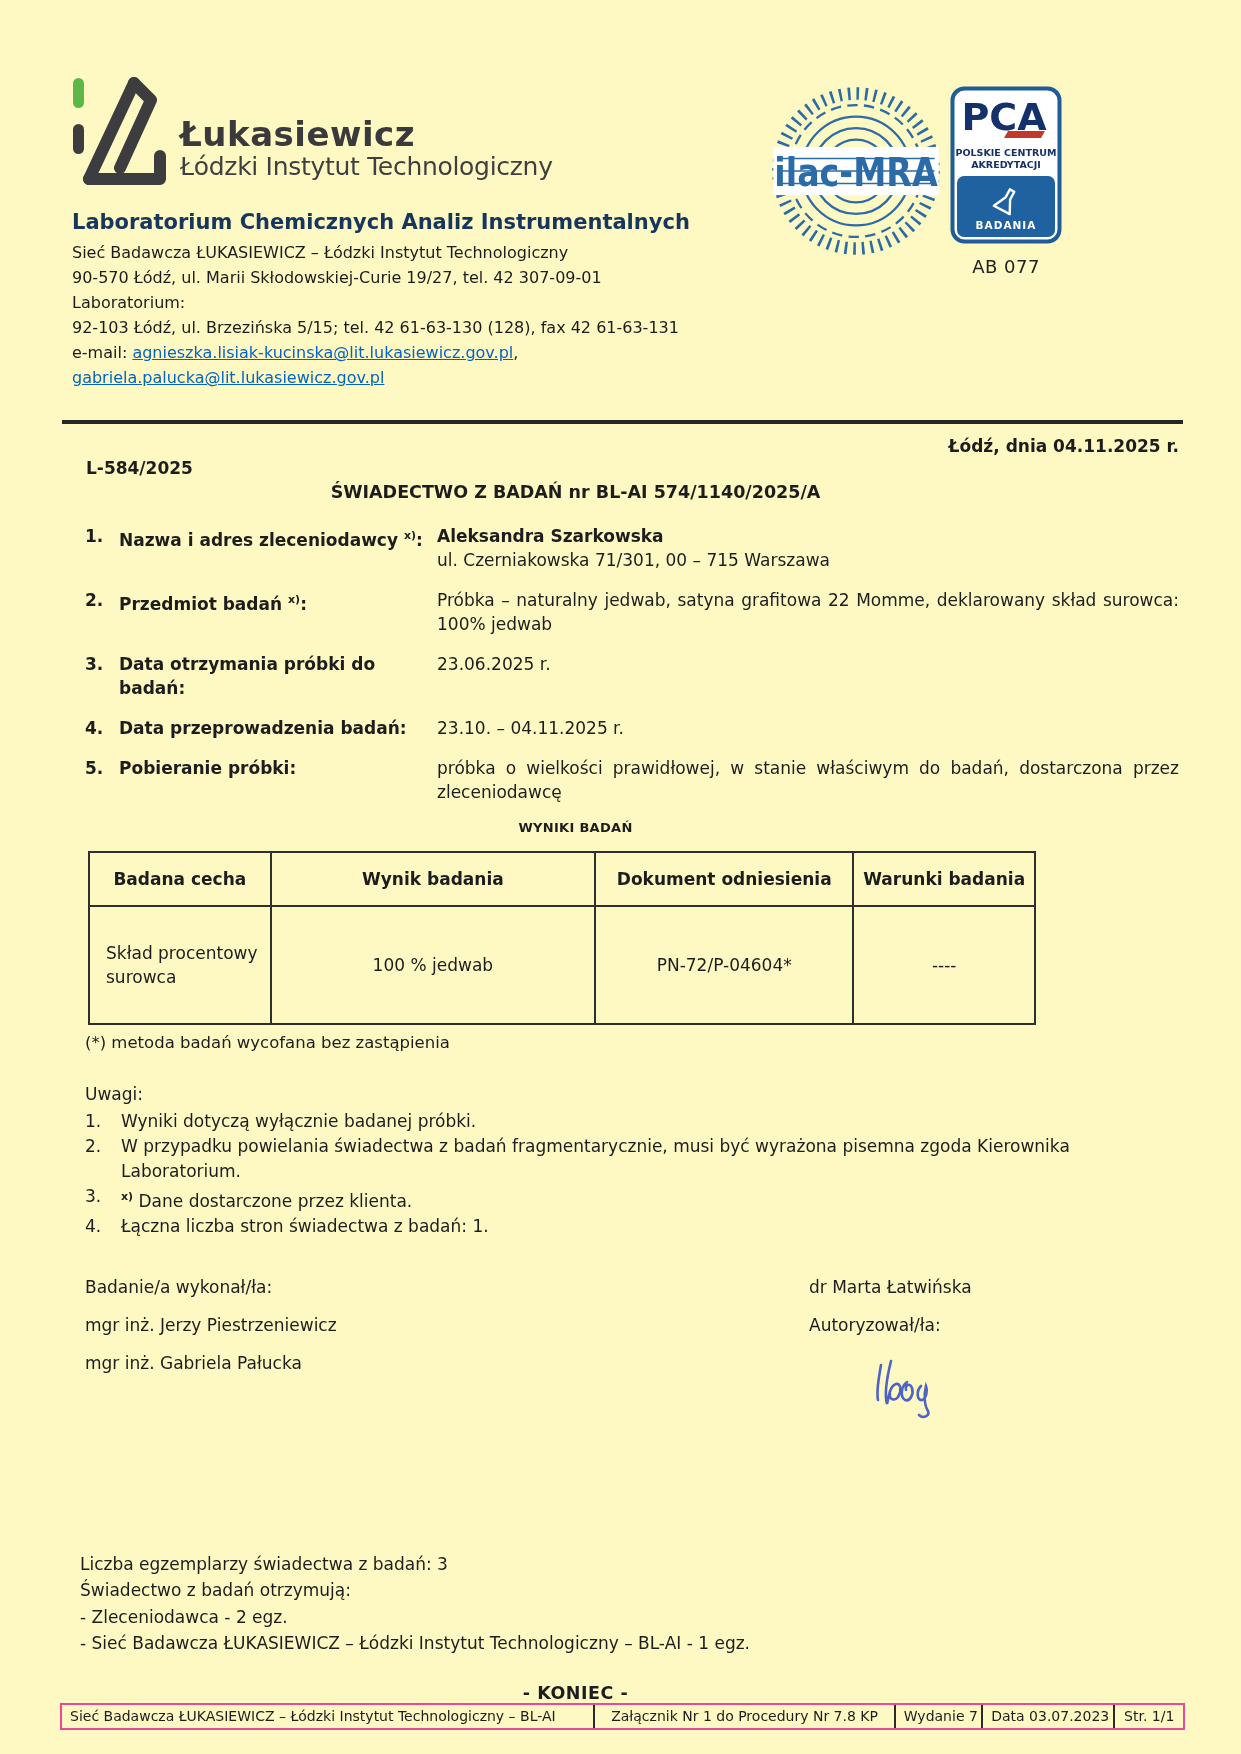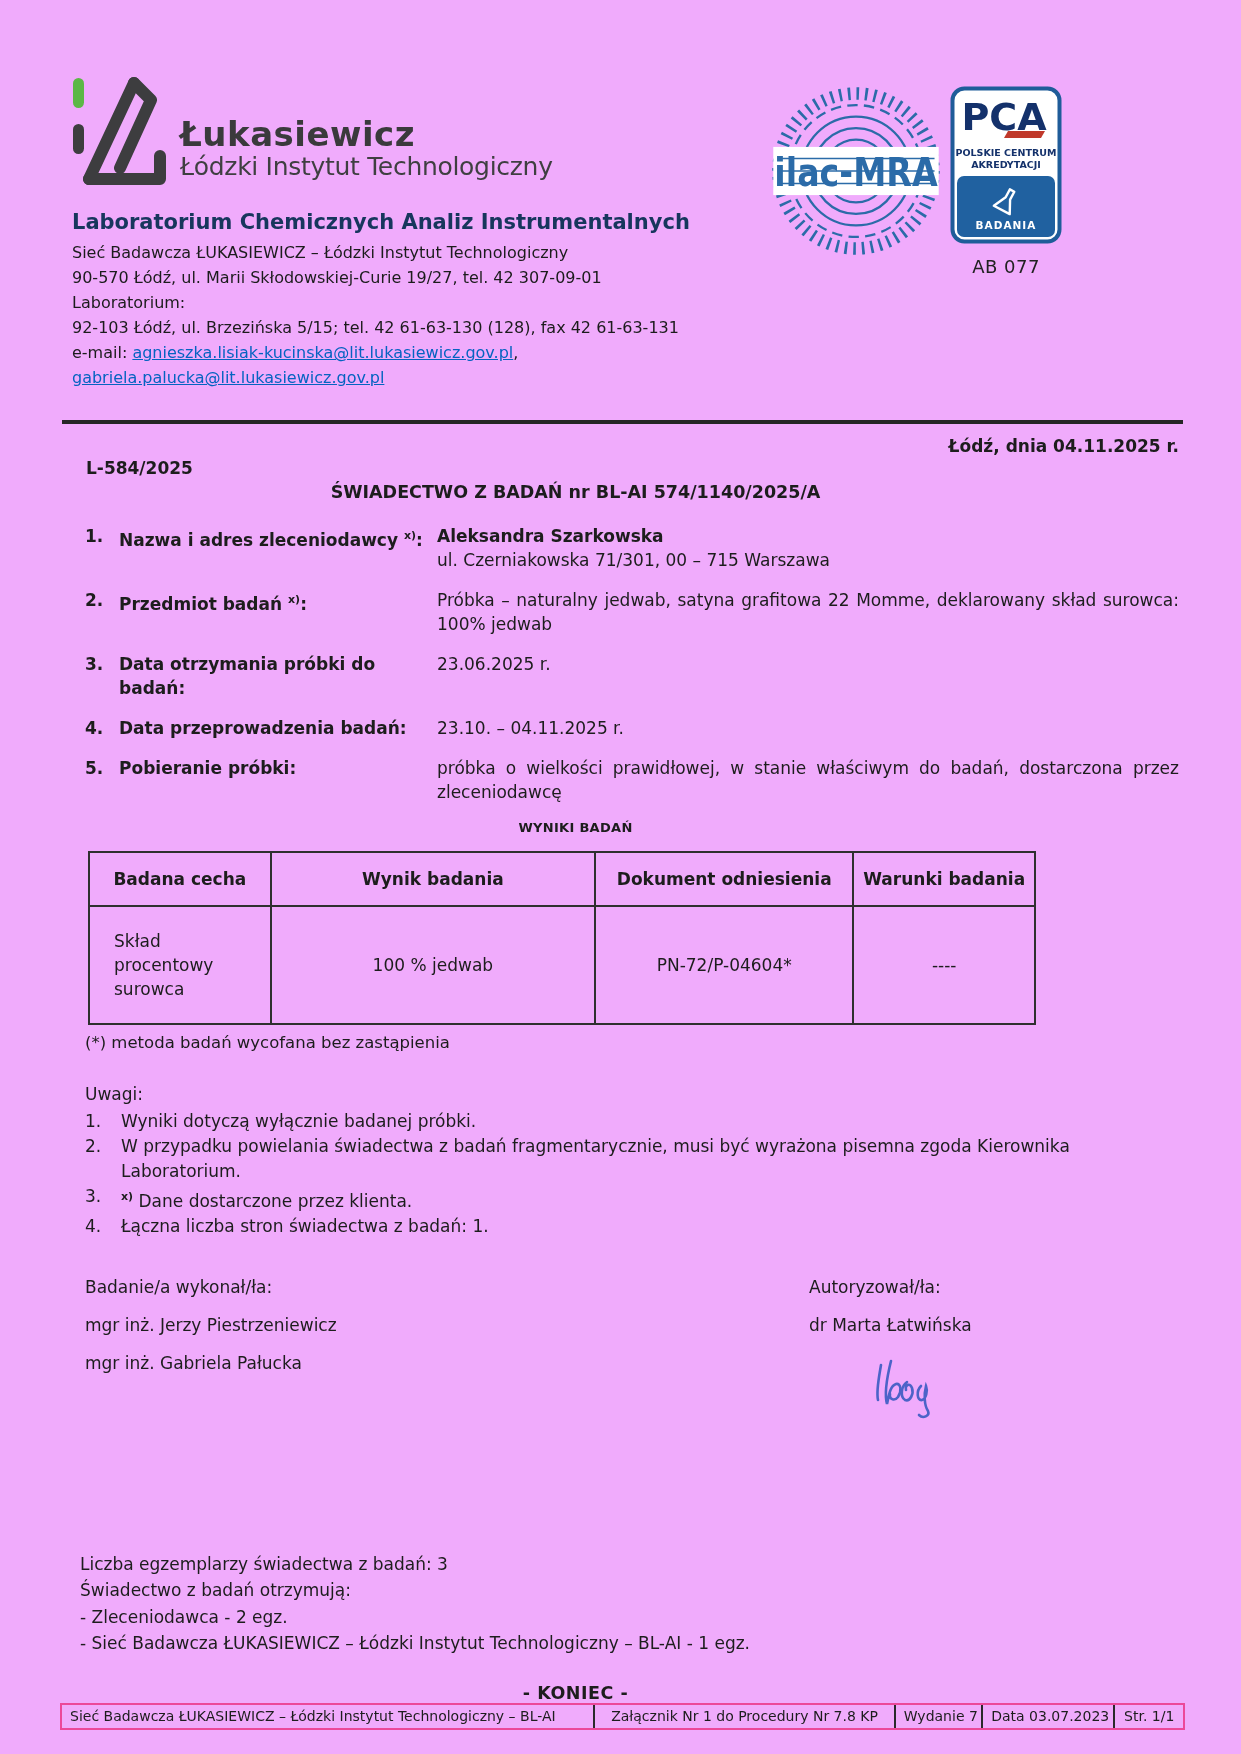--- a/index.html
+++ b/index.html
@@ -1,21 +1,21 @@
 <!DOCTYPE html>
 <html lang="pl"><head>
 <meta charset="utf-8">
 <style>
   * { box-sizing: border-box; }
   html,body { margin:0; padding:0; background:#e8e8e8; }
   .page {
     position: relative;
     width: 1241px; height: 1754px;
     margin: 0 auto;
-    background: #f0abfc;
+    background: #fef9c3;
     font-family: "DejaVu Sans", "Liberation Sans", sans-serif;
     color: #1d1d1d;
     padding: 76px 62px 0 72px;
     overflow: hidden;
   }
   
   .header { position: relative; }
   .brand-row { display:flex; align-items:flex-start; height:122px; }
   .brand-icon { width:94px; height:120px; flex:0 0 auto; }
   .brand-text { margin-left:14px; padding-top:40px; color:#3a3a3c; }
@@ -41,21 +41,21 @@
   .item-label { width:318px; font-weight:bold; flex:0 0 auto; }
   .item-label sup, .remark-row sup { font-size:11px; font-weight:bold; }
   .item-value { flex:1; }
   .item-value.justify { text-align:justify; }
   .v-bold { font-weight:bold; }
   
   .results-heading { margin-top:10px; margin-right:100px; text-align:center; font-weight:bold; font-size:13px; letter-spacing:0.3px; }
   .results-table { margin-top:16px; margin-left:16px; width:948px; border-collapse:collapse; font-size:17px; }
   .results-table th { border:2px solid #2f2f2f; font-weight:bold; height:54px; text-align:center; vertical-align:middle; padding:4px 6px; }
   .results-table td { border:2px solid #2f2f2f; height:118px; text-align:center; vertical-align:middle; padding:4px 8px; }
-  .results-table td.first { text-align:left; padding-left:24px; line-height:24px; }
+  .results-table td.first { text-align:left; padding-left:16px; line-height:24px; }
   .col-1{width:19.2%;} .col-2{width:34.3%;} .col-3{width:27.3%;} .col-4{width:19.2%;}
   .footnote { margin-top:8px; margin-left:13px; font-size:16.5px; }
   
   .remarks { margin-top:30px; margin-left:13px; font-size:17px; line-height:25px; }
   .remarks-heading { margin-bottom:2px; }
   .remark-row { display:flex; }
   .remark-no { width:36px; flex:0 0 auto; }
   .remark-text { flex:1; max-width:1010px; text-align:left; }
   
   .sign-row { margin-top:36px; margin-left:13px; display:flex; font-size:17px; }
@@ -232,22 +232,22 @@
     </div>
   </div>
 
   <div class="sign-row">
     <div class="sign-left">
       <div class="sign-line">Badanie/a wykonał/ła:</div>
       <div class="sign-line">mgr inż. Jerzy Piestrzeniewicz</div>
       <div class="sign-line">mgr inż. Gabriela Pałucka</div>
     </div>
     <div class="sign-right">
+      <div class="sign-line">dr Marta Łatwińska</div>
       <div class="sign-line">Autoryzował/ła:</div>
-      <div class="sign-line">dr Marta Łatwińska</div>
       <svg class="sig-img" width="100" height="72" viewBox="0 0 100 72" aria-hidden="true">
         <g stroke="#4c63c8" stroke-width="2.6" fill="none" stroke-linecap="round">
           <path d="M12,12 C10,24 7,38 9,47"></path>
           <path d="M22,8 C18,24 15,40 18,51 C20,42 21,33 27,31 C32,30 33,38 29,44 C26,48 20,47 21,41"></path>
           <path d="M38,29 C32,33 31,44 36,47 C41,49 45,41 43,35 C41,30 36,31 37,37"></path>
           <path d="M52,33 C47,38 48,48 53,47 C57,46 59,38 57,33 C55,41 55,52 59,58 C61,63 54,66 50,62"></path>
         </g>
       </svg>
     </div>
   </div>

